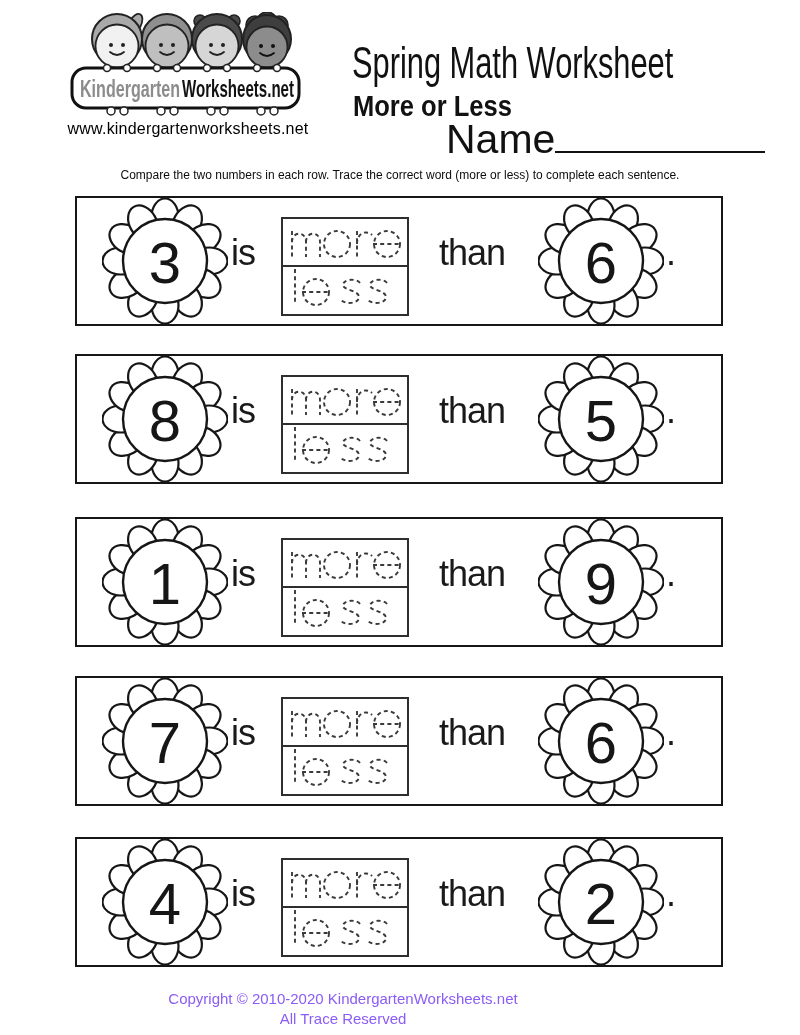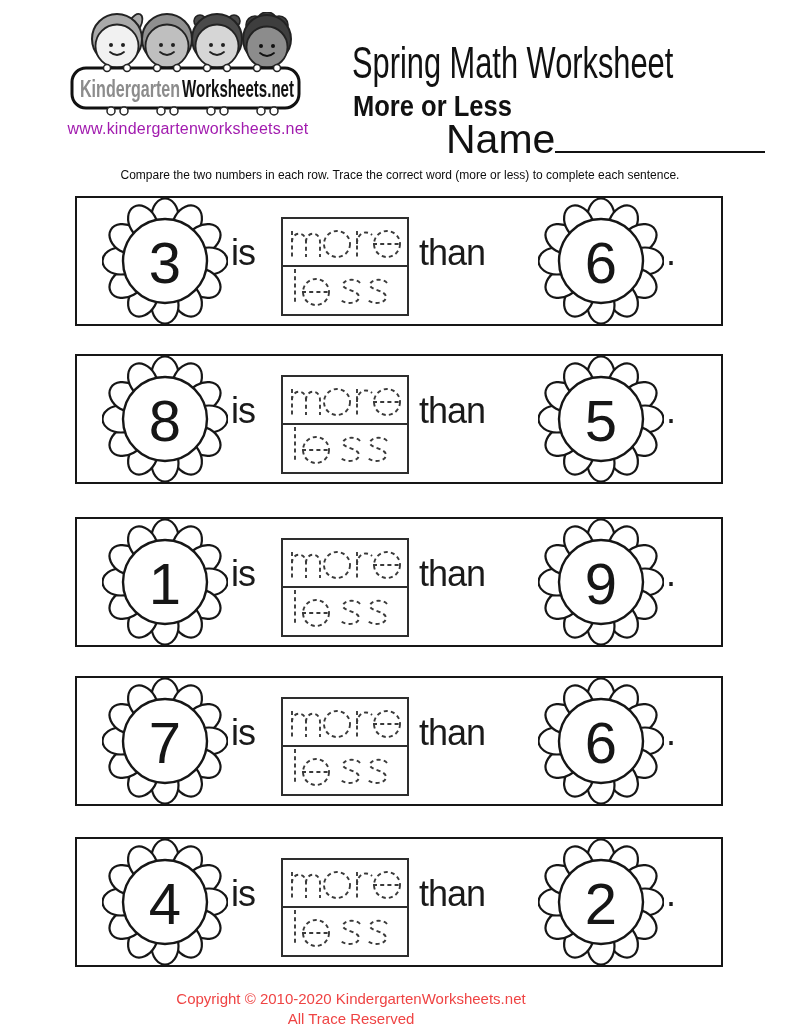--- a/index.html
+++ b/index.html
@@ -5,51 +5,51 @@
   html,body{margin:0;padding:0;}
   body{
     width:800px;height:1035px;background:#ffffff;position:relative;overflow:hidden;
     font-family:"Liberation Sans", sans-serif;color:#111;
   }
   .sr{position:absolute;width:1px;height:1px;overflow:hidden;clip:rect(0 0 0 0);white-space:nowrap;}
 
   
   .logo-svg{position:absolute;left:68px;top:12px;}
   .site-url{position:absolute;left:58px;top:120px;width:260px;text-align:center;
-    font-size:16px;letter-spacing:.2px;color:#a21caf;}
+    font-size:16px;letter-spacing:.2px;color:#000000;}
   .title{position:absolute;left:336px;top:22px;margin:16px;font-size:44px;font-weight:400;white-space:nowrap;}
   .title .squeeze{display:inline-block;transform:scaleX(.70);transform-origin:left;}
   .subtitle{position:absolute;left:337px;top:74px;margin:16px;font-size:29px;font-weight:700;white-space:nowrap;}
   .subtitle .squeeze{display:inline-block;transform:scaleX(.88);transform-origin:left;}
   .name-row{position:absolute;left:446px;top:116px;font-size:41px;white-space:nowrap;}
   .name-line{display:inline-block;width:210px;border-bottom:2.5px solid #111;height:33px;vertical-align:baseline;}
   .instructions{position:absolute;left:0;top:168px;width:800px;text-align:center;font-size:12px;color:#0d0d0d;}
 
   
   .row{position:absolute;left:75px;width:648px;height:130px;border:2px solid #161616;
     box-sizing:border-box;background:#fff;}
   .row-1{top:196px}.row-2{top:354px}.row-3{top:517px}.row-4{top:676px}.row-5{top:837px}
   .flower{position:absolute;width:126px;height:126px;top:0;}
   .flower.f1{left:25px;}
   .flower.f2{left:461px;}
   .num{font-family:"Liberation Sans",sans-serif;font-size:58px;fill:#161616;}
   .word{position:absolute;top:37px;font-size:36px;line-height:1;letter-spacing:-1px;color:#1a1a1a;}
   .word.is{left:154px;}
-  .word.than{left:342px;}
+  .word.than{left:362px;}
   .word.period{left:589px;}
   .tracebox{position:absolute;left:204px;top:19px;width:128px;height:99px;box-sizing:border-box;
     border:2px solid #2e2e2e;background:#fff;}
   .cell{position:relative;height:46px;}
   .cell.top{border-bottom:2px solid #2e2e2e;}
   .cell svg{display:block;margin:0 auto;}
   .traceword{stroke:#3a3a3a;fill:none;stroke-width:1.9;stroke-dasharray:4 3.2;}
 
   
-  .footer{position:absolute;left:11px;top:989px;width:680px;text-align:center;font-size:15px;
-    color:#ef4444;line-height:1.35;}
+  .footer{position:absolute;left:3px;top:989px;width:680px;text-align:center;font-size:15px;
+    color:#8b5cf6;line-height:1.35;}
   .defs{position:absolute;width:0;height:0;}
 </style>
 </head>
 <body>
 
 <svg class="defs" aria-hidden="true">
   <defs>
     <g id="petalring">
       <g transform="translate(63,63)" stroke="#161616" stroke-width="2.2" fill="#ffffff">
         <ellipse cx="0" cy="-44" rx="13.5" ry="18.5"></ellipse>

